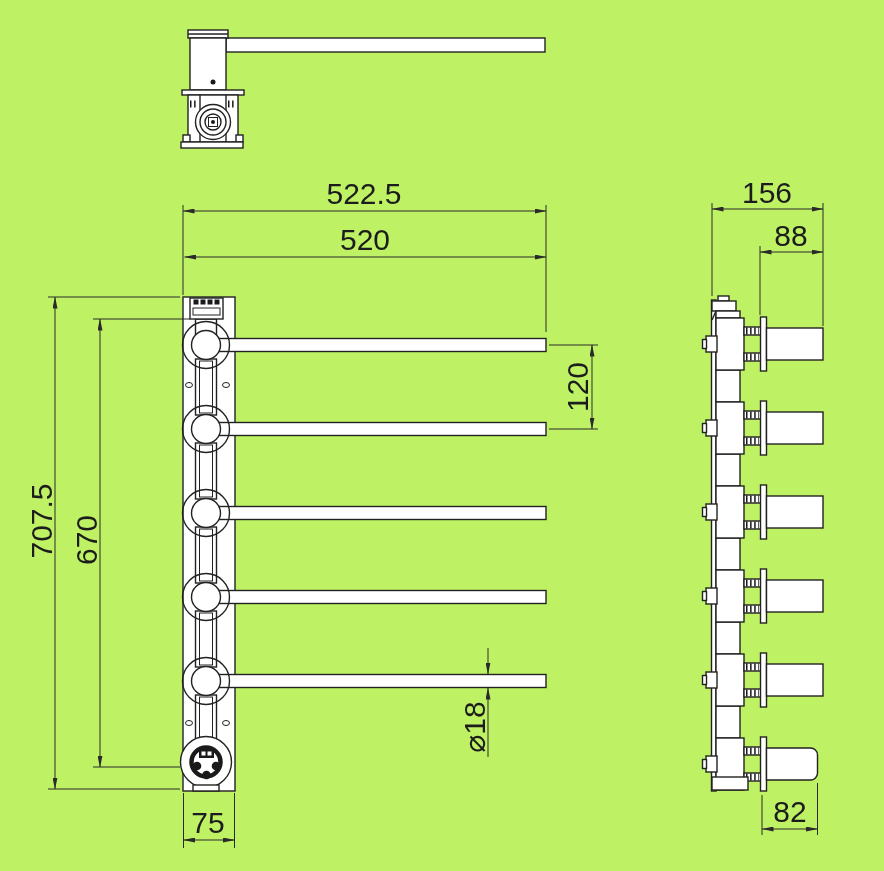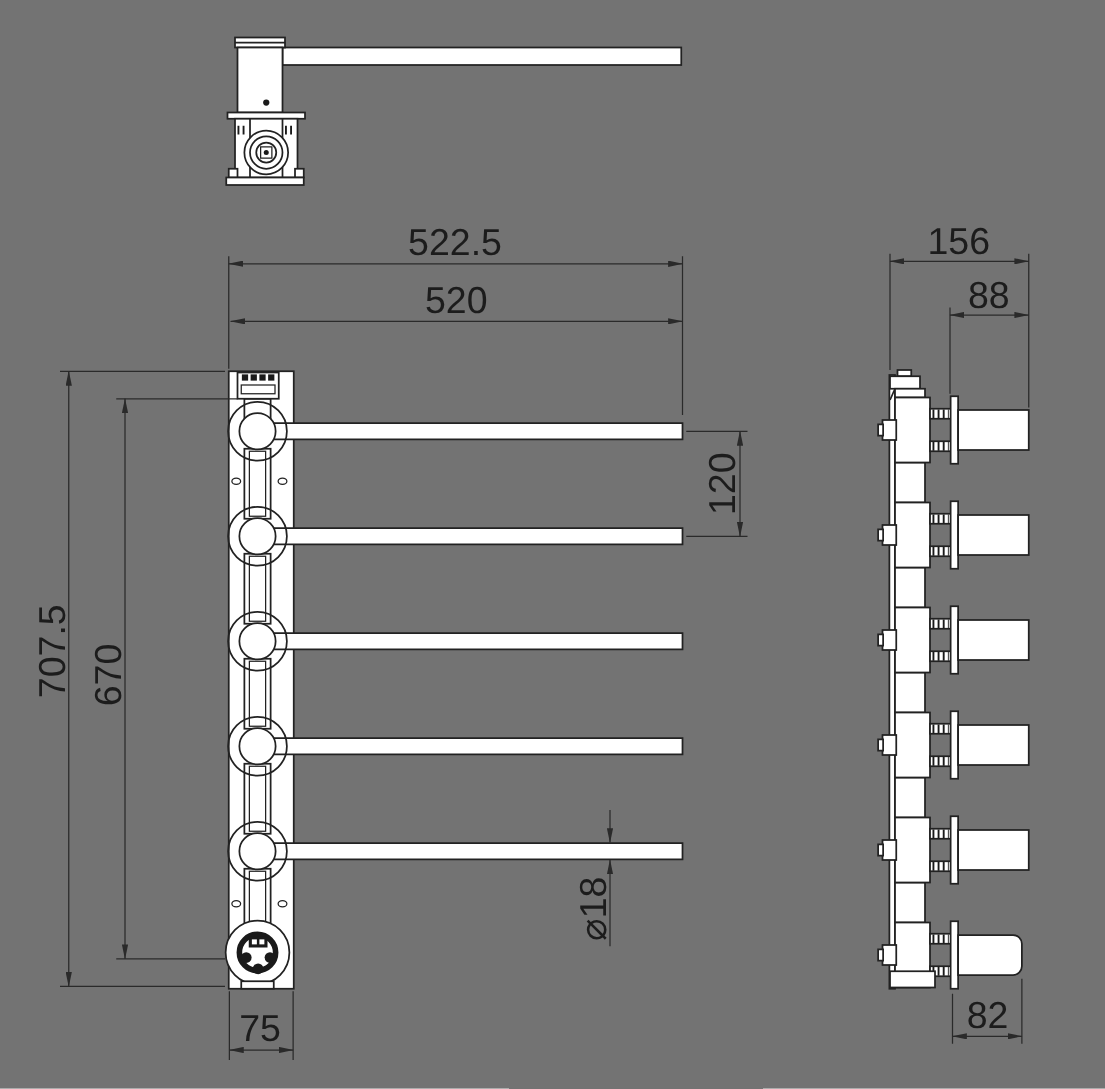--- a/index.html
+++ b/index.html
@@ -1,16 +1,16 @@
 <!DOCTYPE html>
 <html><head>
 <meta charset="utf-8">
 <style>
   html,body{margin:0;padding:0;background:#ffffff;}
-  #stage{position:relative;width:884px;height:871px;background:#737373;overflow:hidden;
+  #stage{position:relative;width:884px;height:871px;background:#bef264;overflow:hidden;
          font-family:"Liberation Sans","DejaVu Sans",sans-serif;}
   svg{position:absolute;left:0;top:0;}
   .part{fill:#ffffff;stroke:#222222;stroke-width:1.4;}
   .partline{fill:none;stroke:#222222;stroke-width:1.4;}
   .thin{fill:none;stroke:#222222;stroke-width:1;}
   .dim{fill:none;stroke:#2a2a2a;stroke-width:1;}
   .dimtext{fill:#1c1c1c;font-size:30px;font-family:"Liberation Sans","DejaVu Sans",sans-serif;}
   .solid{fill:#1a1a1a;stroke:none;}
   .hatch{stroke:#1a1a1a;stroke-width:7;stroke-dasharray:1.5 2.6;fill:none;}
 </style>

